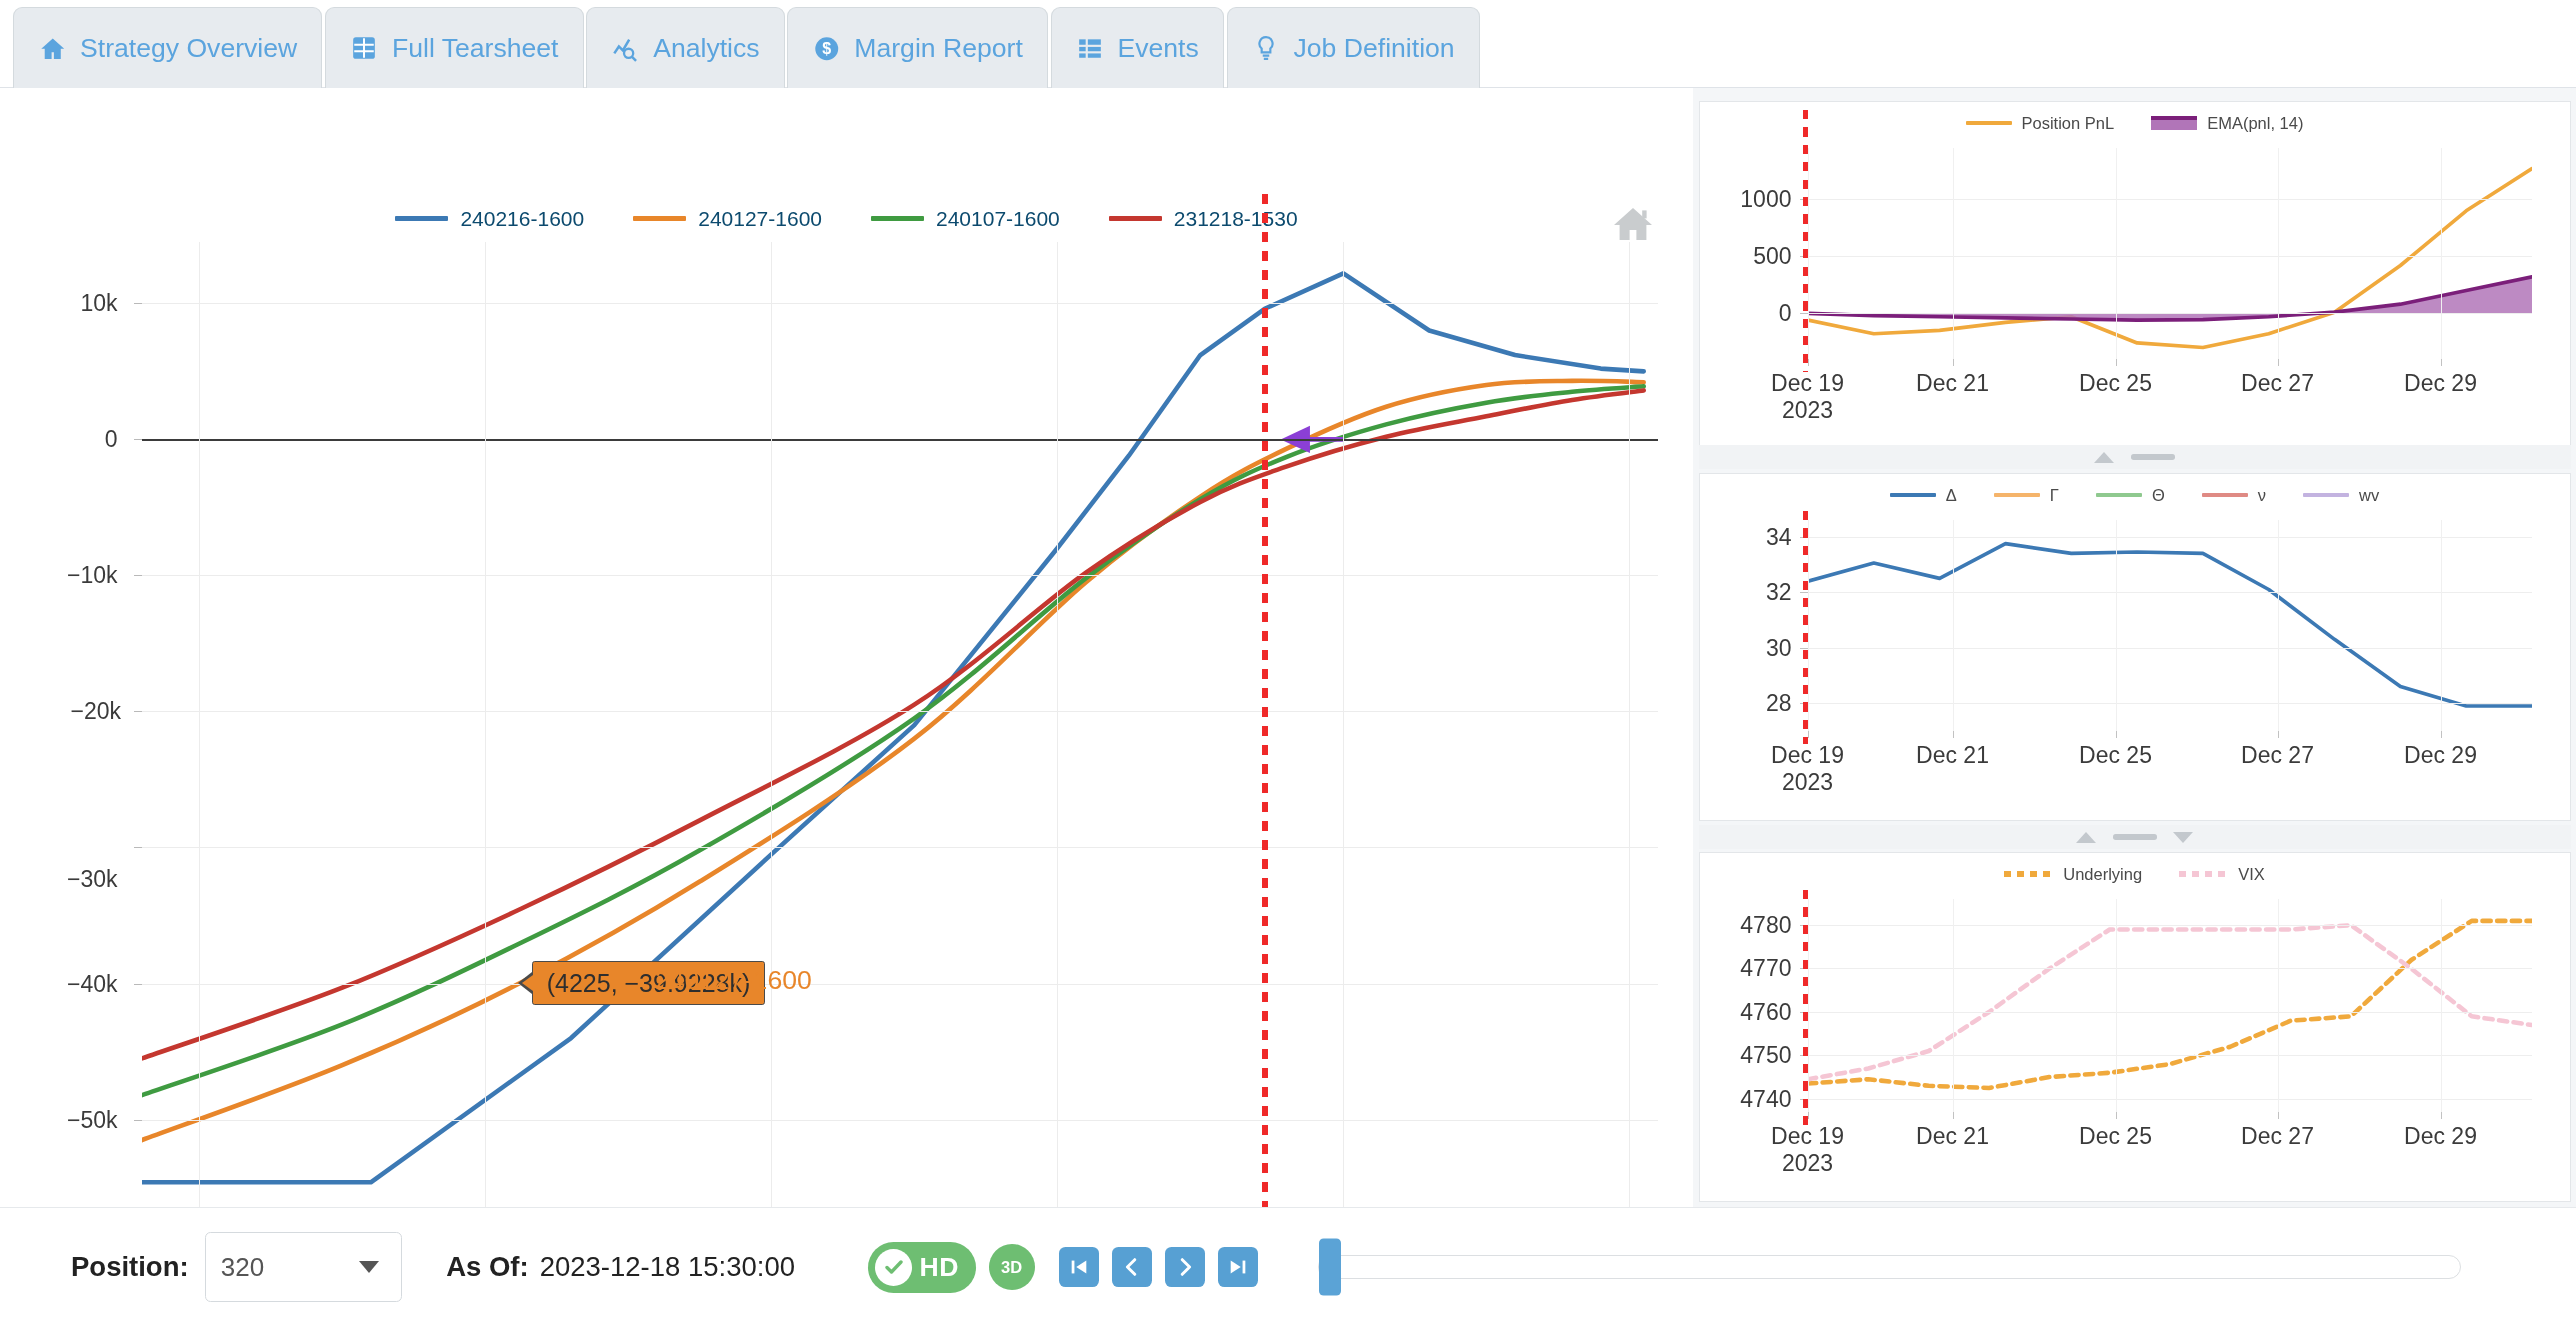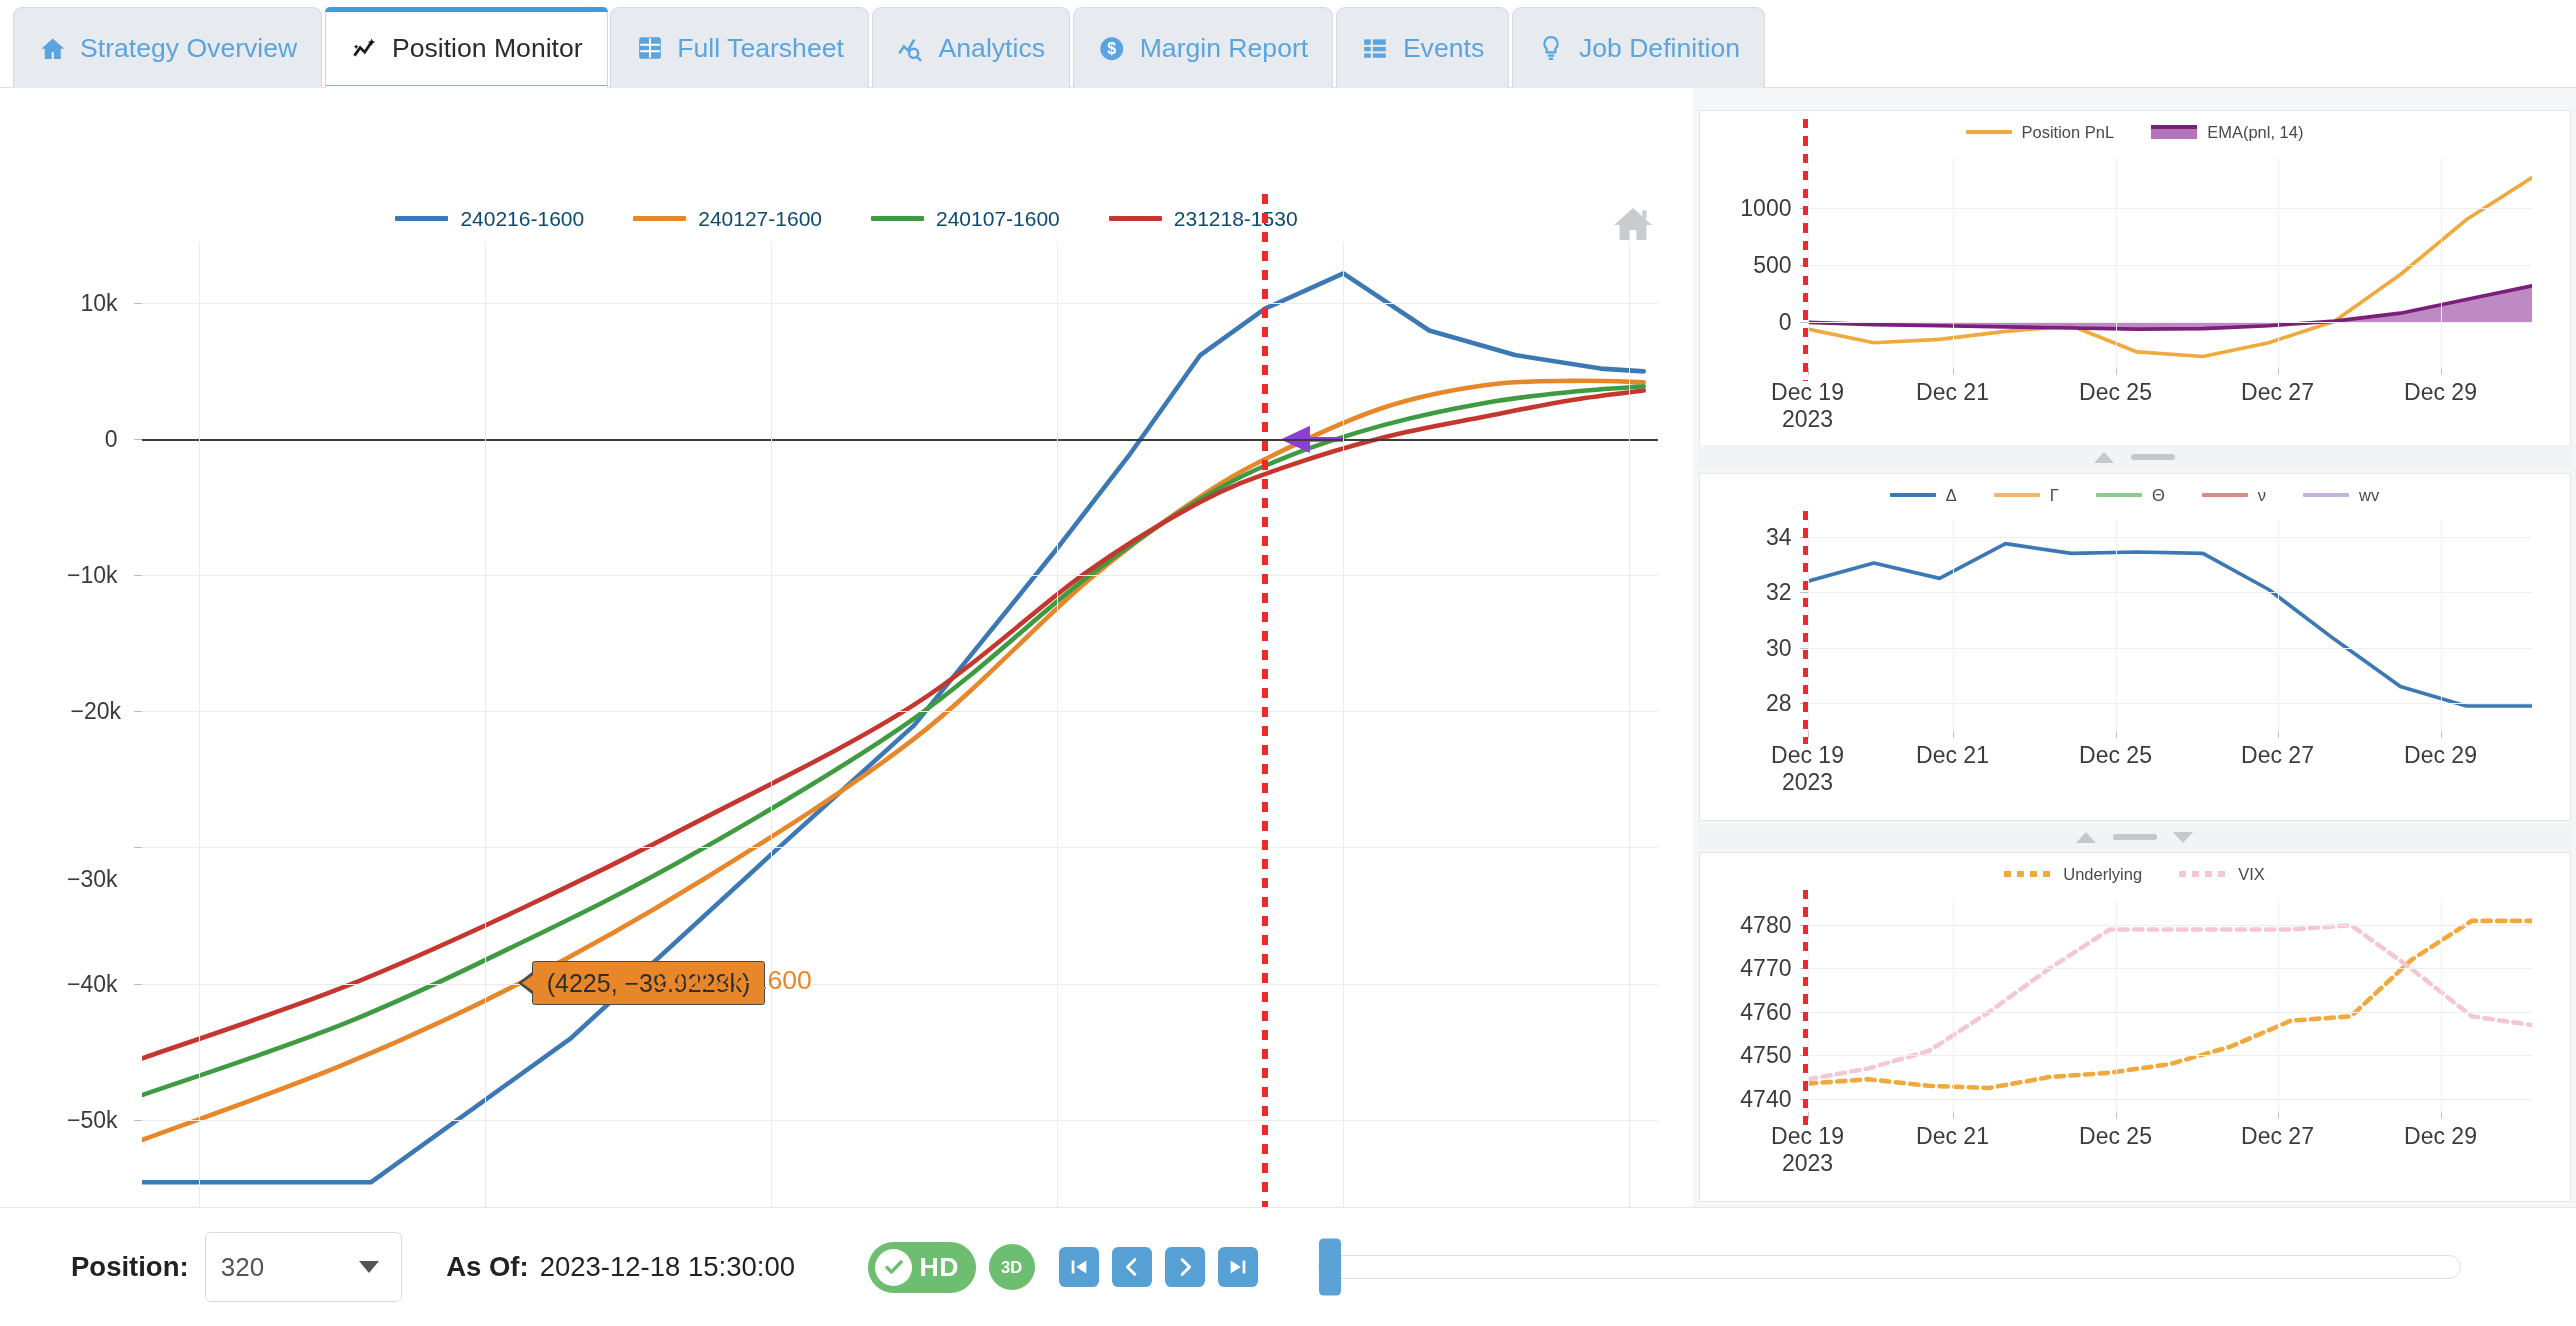--- a/index.html
+++ b/index.html
@@ -145,30 +145,20 @@
 
     <div class="tab">
       <span class="ticon">
         <svg width="27.5" height="27.5" viewBox="0 0 24 24">
               <path fill="#5ba4de" d="M12 3 2 12h3v9h6v-6h2v6h6v-9h3z"></path>
             </svg>
       </span>
       <span>Strategy Overview</span>
     </div>
 
-    <div class="tab active">
-      <span class="ticon">
-        <svg width="27.5" height="27.5" viewBox="0 0 24 24">
-          <path fill="none" stroke="#1a1a1a" stroke-width="2.4" d="M3 18l5-7 4 4 6-9"></path>
-          <path fill="#1a1a1a" d="M18 3l1 2.2 2.2 1-2.2 1L18 9.4 17 7.2 14.8 6.2 17 5.2z"></path>
-          <path fill="#1a1a1a" d="M4.5 8l.7 1.5 1.5.7-1.5.7L4.5 12.4 3.8 10.9 2.3 10.2 3.8 9.5z"></path>
-        </svg>
-      </span>
-      <span>Position Monitor</span>
-    </div>
 
     <div class="tab">
       <span class="ticon">
         <svg width="26" height="26" viewBox="0 0 24 24">
               <rect x="2" y="2" width="20" height="20" rx="2.5" fill="#5ba4de"></rect>
         <path stroke="#fff" stroke-width="1.8" d="M12 3v18M3 9h18M3 15h18"></path>
             </svg>
       </span>
       <span>Full Tearsheet</span>
     </div>
@@ -301,21 +291,21 @@
           <div class="xtickmark" style="left: 1487px;"></div>
           <div class="xlab" style="left: 1487px;">5000</div>
           <div class="cursorline" style="left: 1120px;"></div>
           <div class="tooltip" style="left: 390px; top: 719px;">(4225, −39.9228k)</div>
           <div class="ttlabel" style="left: 513px; top: 723px;">240127-1600</div>
         </div>
   </div>
 
   <div class="rightcol">
 
-    <div class="rpanel" id="pnlpanel" style="top:22px; height:348px;">
+    <div class="rpanel" id="pnlpanel" style="top:13px; height:348px;">
       <div class="rlegend">
         <div class="rlgitem">
           <span class="rlgline" style="background:#f0a93c"></span>
           <span>Position PnL</span>
         </div>
         <div class="rlgitem">
           <span class="rlgbox" style="background:#b175b8;border-top:4.6px solid #7b1f7a"></span>
           <span>EMA(pnl, 14)</span>
         </div>
       </div>

